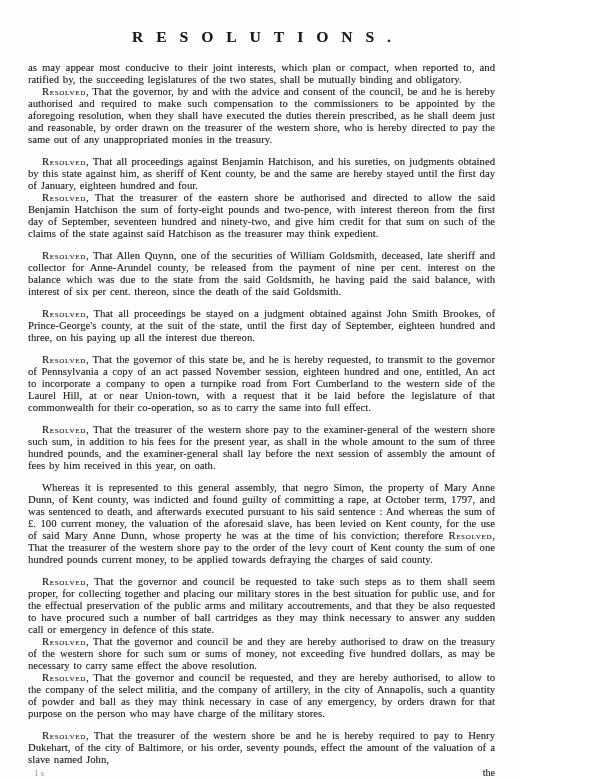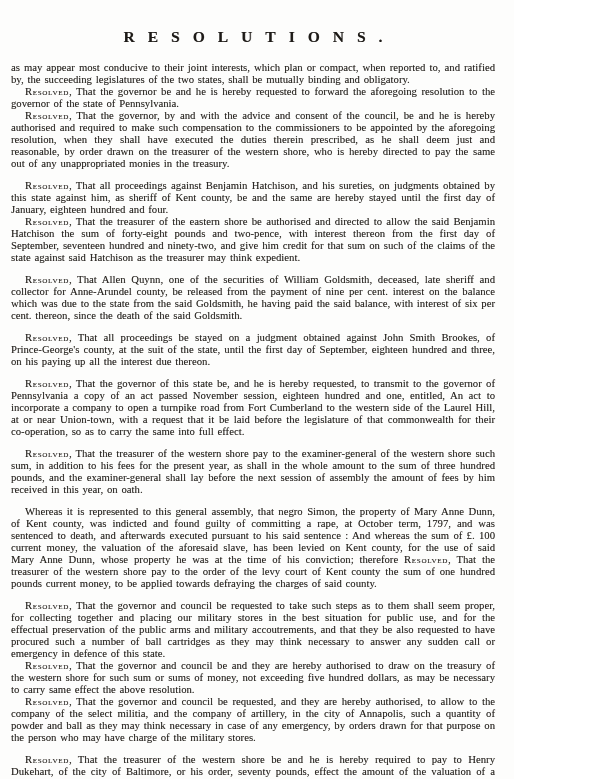--- a/index.html
+++ b/index.html
@@ -4,21 +4,21 @@
 <style>
   html, body { margin: 0; padding: 0; background: #ffffff; }
   .page {
     position: relative;
     width: 514px;
     height: 779px;
     box-sizing: border-box;
     background: #fdfdfc;
     color: #26231f;
     font-family: "Liberation Serif", serif;
-    padding: 24px 19px 10px 11px;
+    padding: 24px 19px 10px 28px;
     overflow: hidden;
   }
   .title {
     font-size: 15.5px;
     font-weight: 700;
     text-align: center;
     letter-spacing: 13px;
     padding-left: 13px; 
     margin: 4px 0 16px 0;
     color: #1d1a17;
@@ -46,35 +46,33 @@
     align-items: center;
     margin-top: 1px;
   }
   .sig-mark {
     font-size: 9px;
     opacity: 0.45;
     padding-left: 6px;
     letter-spacing: 2px;
   }
   .catchword {
-    font-size: 15px;
+    font-size: 10px;
     text-shadow: 0.25px 0.25px 0 rgba(40,35,30,0.38);
-    font-style: italic;
   }
 </style>
 </head>
 <body>
 
 <div class="page">
   <h1 class="title">RESOLUTIONS.</h1>
 
   <div class="body-text">
     <p class="para"><span>as may appear most conducive to their joint interests, which plan or compact, when reported to, and ratified by, the succeeding legislatures of the two states, shall be mutually binding and obligatory.</span><span class="lead"></span><span></span></p>
 
-    <p class="para indent"><span></span><span class="lead">Resolved</span><span>, That the governor be and he is hereby requested to forward the aforegoing resolution to the governor of the state of Pennsylvania.</span></p>
 
     <p class="para indent"><span></span><span class="lead">Resolved</span><span>, That the governor, by and with the advice and consent of the council, be and he is hereby authorised and required to make such compensation to the commissioners to be appointed by the aforegoing resolution, when they shall have executed the duties therein prescribed, as he shall deem just and reasonable, by order drawn on the treasurer of the western shore, who is hereby directed to pay the same out of any unappropriated monies in the treasury.</span></p>
 
     <p class="para indent gap"><span></span><span class="lead">Resolved</span><span>, That all proceedings against Benjamin Hatchison, and his sureties, on judgments obtained by this state against him, as sheriff of Kent county, be and the same are hereby stayed until the first day of January, eighteen hundred and four.</span></p>
 
     <p class="para indent"><span></span><span class="lead">Resolved</span><span>, That the treasurer of the eastern shore be authorised and directed to allow the said Benjamin Hatchison the sum of forty-eight pounds and two-pence, with interest thereon from the first day of September, seventeen hundred and ninety-two, and give him credit for that sum on such of the claims of the state against said Hatchison as the treasurer may think expedient.</span></p>
 
     <p class="para indent gap"><span></span><span class="lead">Resolved</span><span>, That Allen Quynn, one of the securities of William Goldsmith, deceased, late sheriff and collector for Anne-Arundel county, be released from the payment of nine per cent. interest on the balance which was due to the state from the said Goldsmith, he having paid the said balance, with interest of six per cent. thereon, since the death of the said Goldsmith.</span></p>
 
     <p class="para indent gap"><span></span><span class="lead">Resolved</span><span>, That all proceedings be stayed on a judgment obtained against John Smith Brookes, of Prince-George's county, at the suit of the state, until the first day of September, eighteen hundred and three, on his paying up all the interest due thereon.</span></p>

